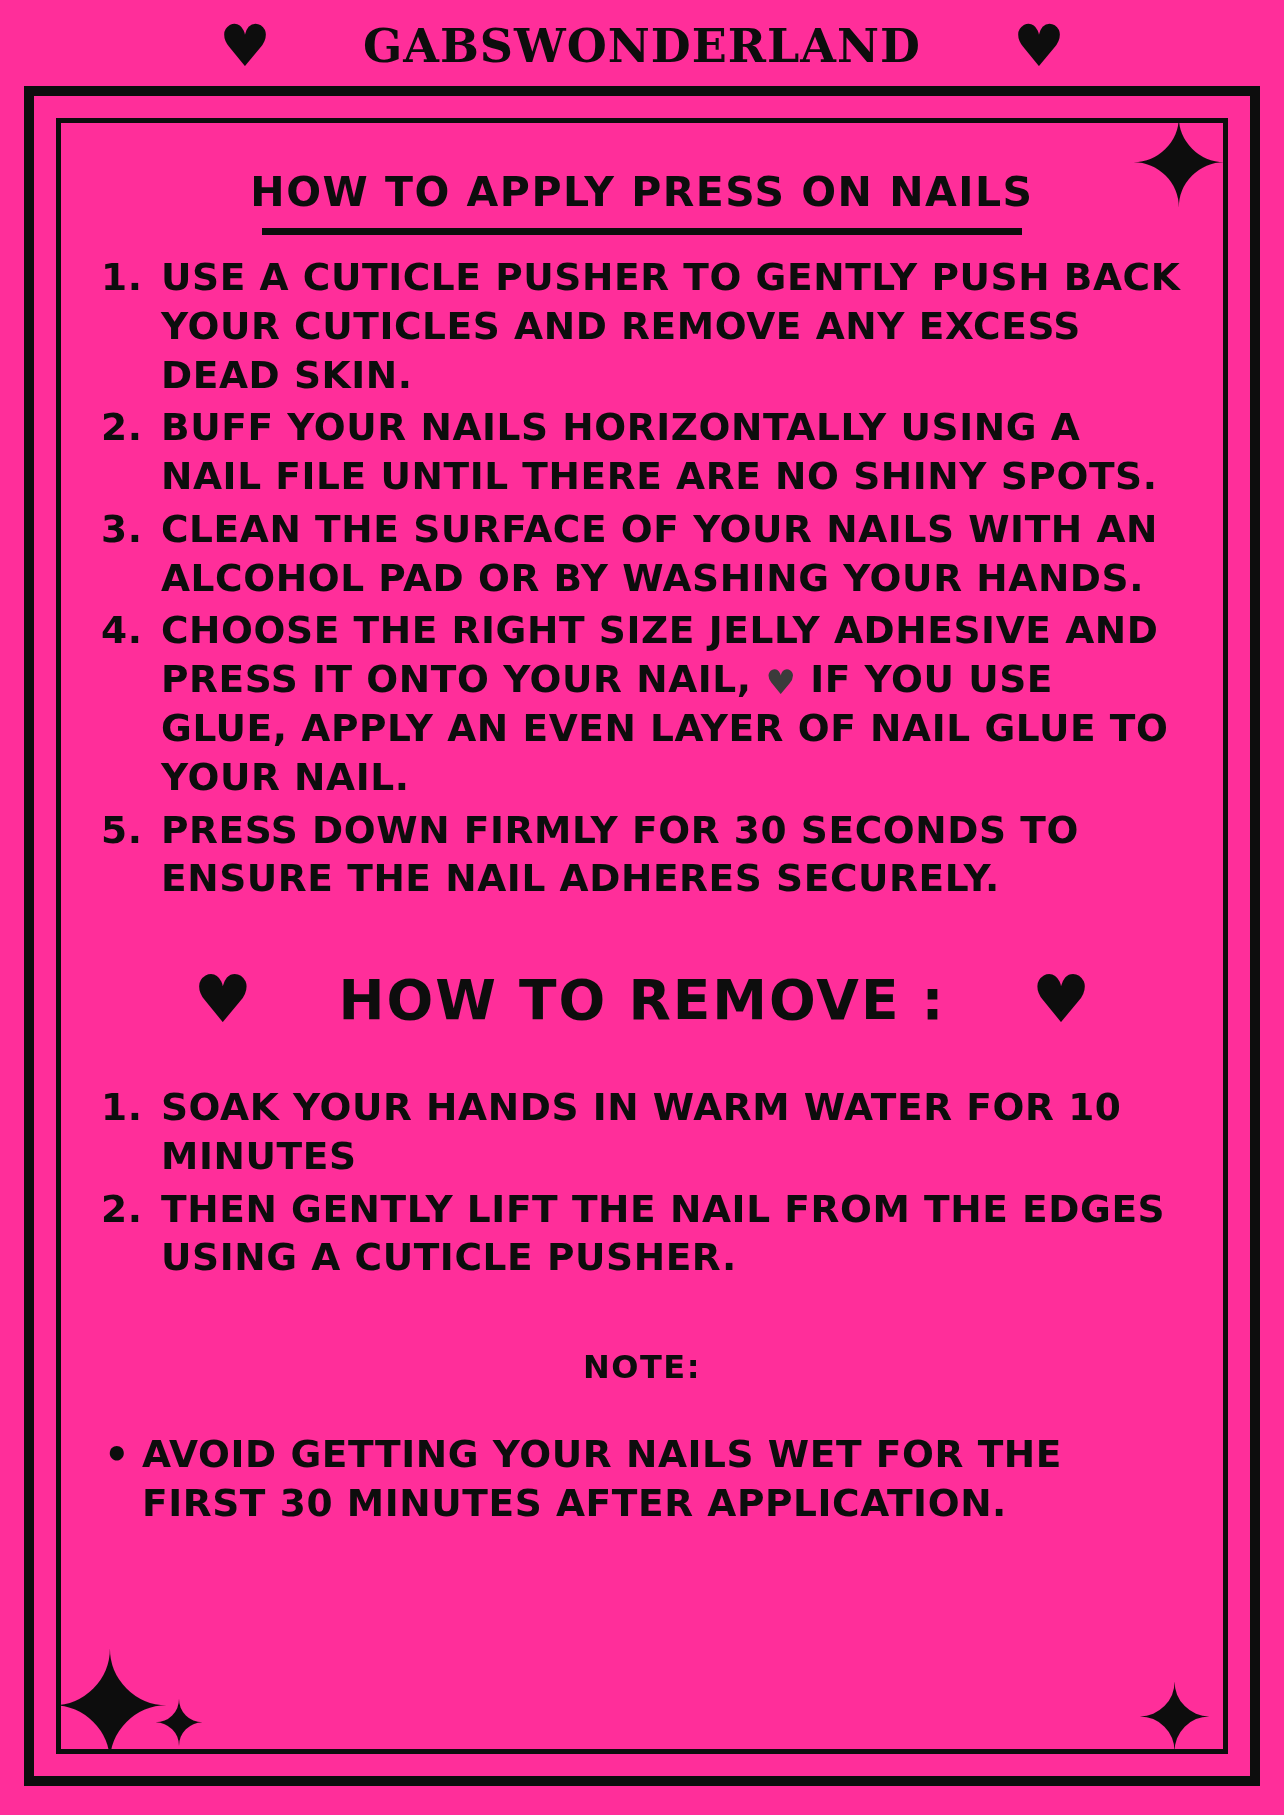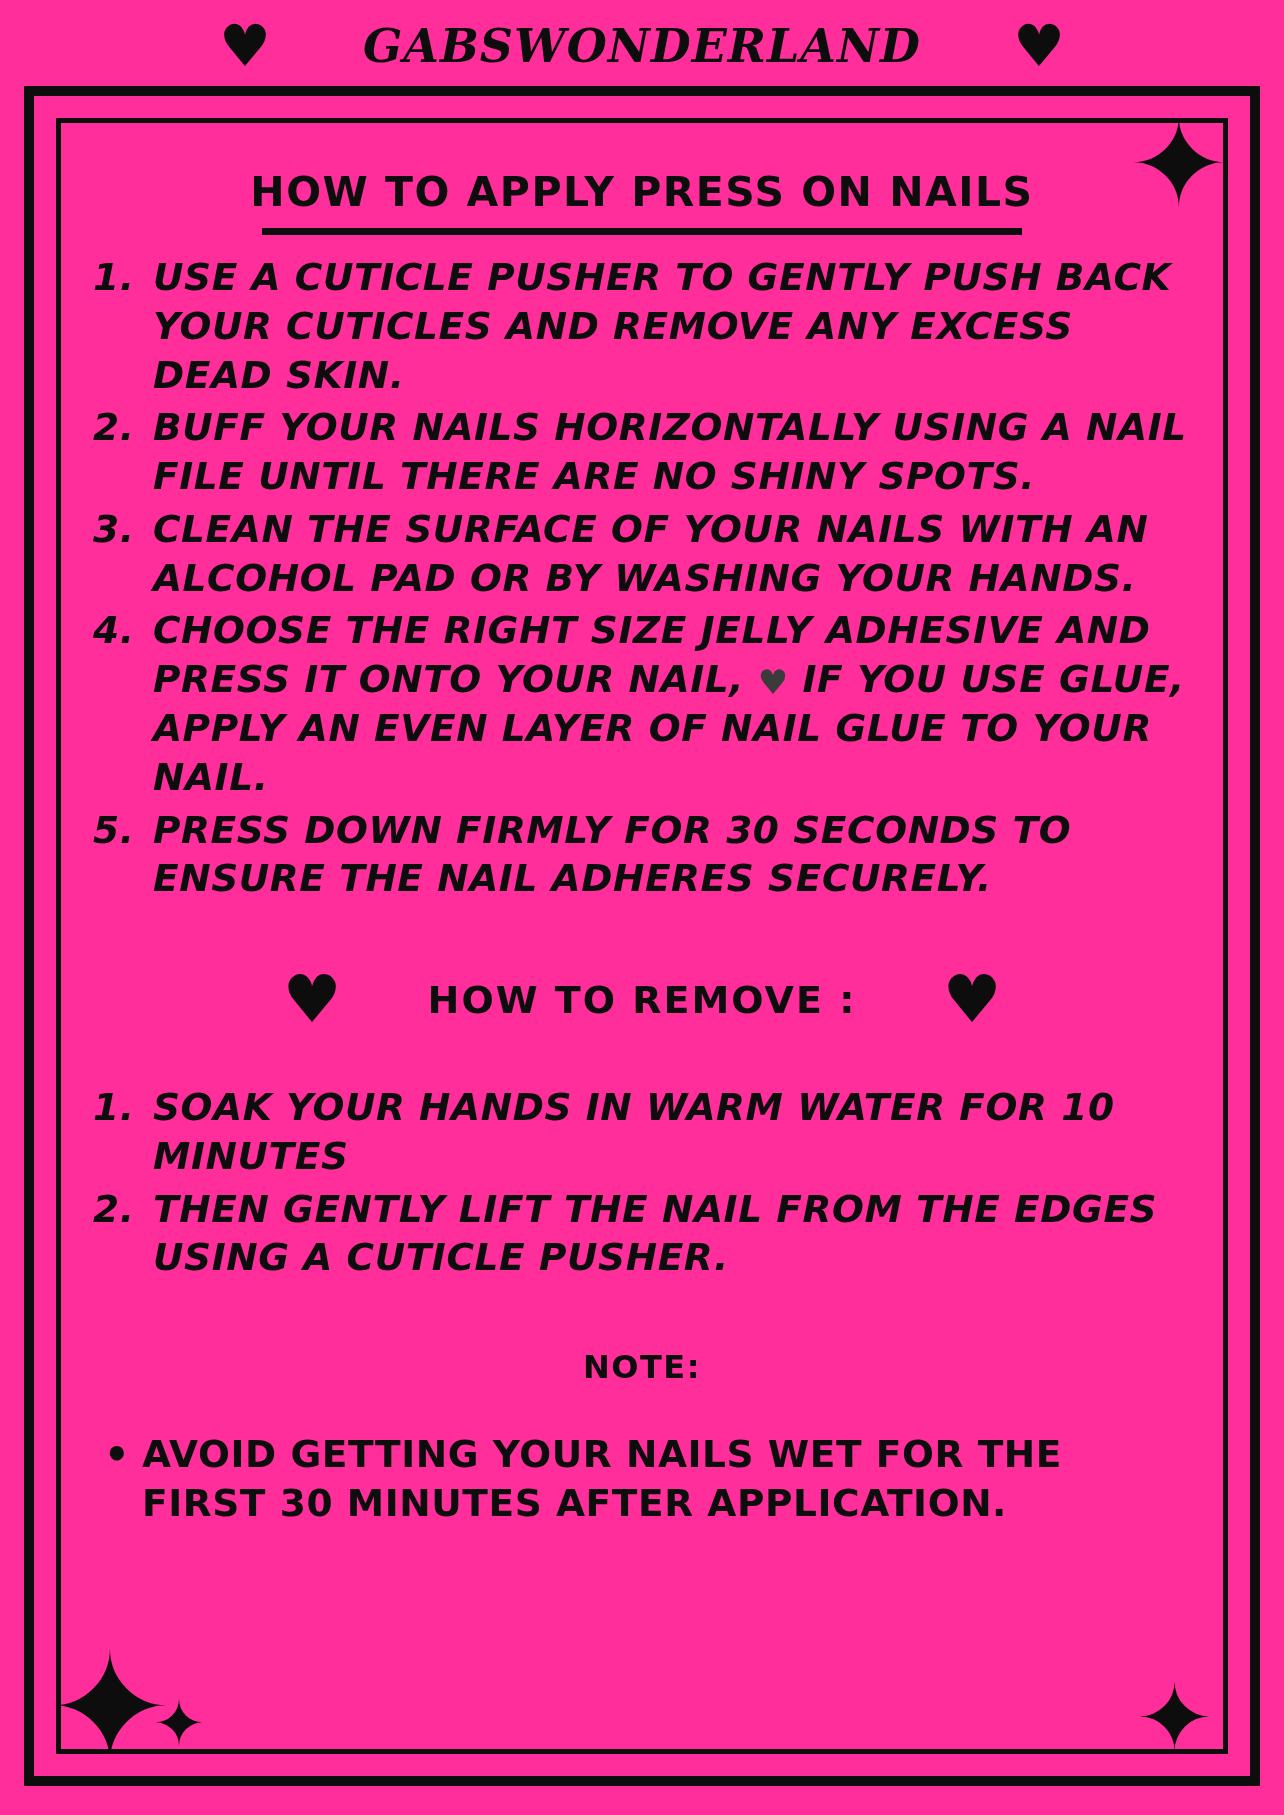--- a/index.html
+++ b/index.html
@@ -22,21 +22,20 @@
     left: 0;
     width: 1284px;
     height: 92px;
     display: flex;
     align-items: center;
     justify-content: center;
     gap: 92px;
   }
   .brand-name {
     font-family: "DejaVu Serif", serif;
-    font-style: italic;
     font-weight: bold;
     font-size: 46px;
     letter-spacing: 1px;
     color: #0d0d0d;
     white-space: nowrap;
   }
   .heart {
     color: #0d0d0d;
     line-height: 1;
     display: inline-block;
@@ -93,24 +92,23 @@
   .title-rule {
     height: 7px;
     background: #0d0d0d;
     width: 760px;
     margin: 14px auto 18px auto;
   }
 
   
   ol.steps {
     list-style: none;
-    margin: 0;
+    margin: 8px;
     padding: 0;
     counter-reset: step;
-    font-style: italic;
   }
   ol.steps > li {
     counter-increment: step;
     position: relative;
     padding-left: 66px;
     margin-bottom: 4px;
     font-weight: bold;
     font-size: 37.5px;
     letter-spacing: 0.6px;
     line-height: 1.3;
@@ -135,21 +133,21 @@
   .remove-head {
     display: flex;
     align-items: center;
     justify-content: center;
     gap: 86px;
     margin: 64px 0 50px 0;
   }
   .remove-head .heart { font-size: 66px; }
   .remove-title {
     font-weight: bold;
-    font-size: 38px;
+    font-size: 55px;
     letter-spacing: 2px;
     color: #0d0d0d;
     text-transform: uppercase;
     white-space: nowrap;
   }
 
   
   .note-title {
     text-align: center;
     font-weight: bold;

